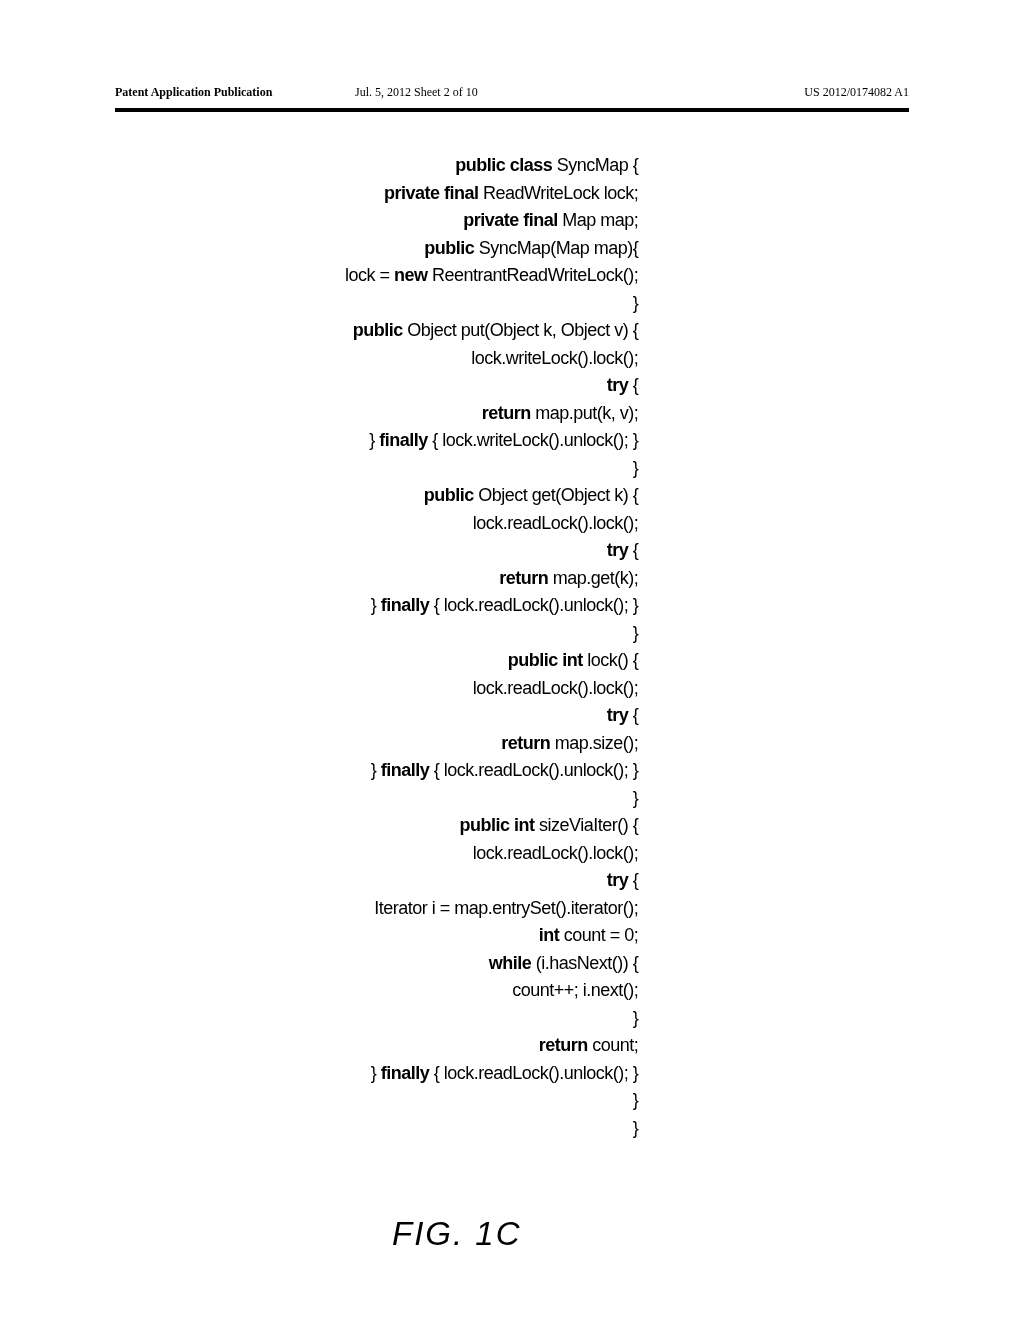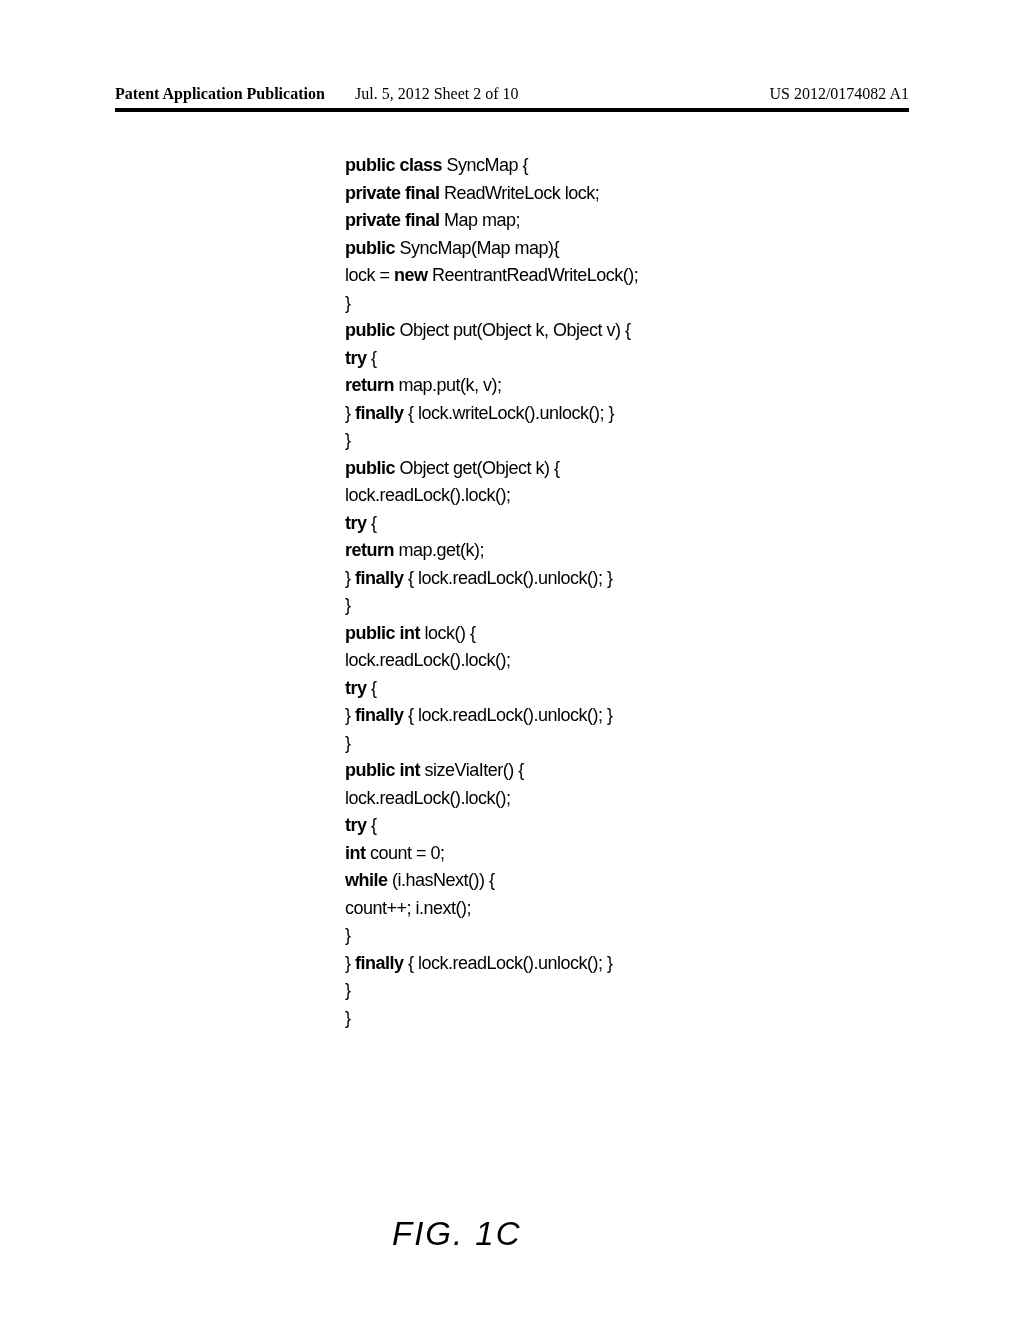--- a/index.html
+++ b/index.html
@@ -13,21 +13,21 @@
     }
     .header {
       position: absolute;
       top: 85px;
       left: 0;
       right: 0;
       padding: 0 115px;
       display: flex;
       justify-content: space-between;
       align-items: baseline;
-      font-size: 16px;
+      font-size: 12px;
     }
     .header-left { font-weight: bold; }
     .header-mid { position: absolute; left: 355px; }
     .header-right { position: absolute; right: 115px; font-weight: normal; }
     .header-rule {
       position: absolute;
       top: 108px;
       left: 115px;
       right: 115px;
       height: 4px;
@@ -36,21 +36,21 @@
     .code-block {
       position: absolute;
       top: 152px;
       left: 345px;
       font-family: Arial, Helvetica, sans-serif;
       font-size: 18px;
       line-height: 27.5px;
       white-space: nowrap;
       letter-spacing: -0.5px;
     }
-    .code-line { display: block; }
+    .code-line { display: block; text-align: right; }
     .b { font-weight: bold; }
     .figure-caption {
       position: absolute;
       top: 1215px;
       left: 392px;
       font-family: Arial, Helvetica, sans-serif;
       font-size: 33px;
       letter-spacing: 2px;
       font-style: italic;
     }
@@ -66,40 +66,44 @@
 <div class="header-rule"></div>
 
 <div class="code-block" id="code-block">
     <span class="code-line"><span class="b">public class </span><span>SyncMap {</span></span>
     <span class="code-line"><span class="b">private final </span><span>ReadWriteLock lock;</span></span>
     <span class="code-line"><span class="b">private final </span><span>Map map;</span></span>
     <span class="code-line"><span class="b">public </span><span>SyncMap(Map map){</span></span>
     <span class="code-line"><span>lock = </span><span class="b">new </span><span>ReentrantReadWriteLock();</span></span>
     <span class="code-line"><span>}</span></span>
     <span class="code-line"><span class="b">public </span><span>Object put(Object k, Object v) {</span></span>
+    <span class="code-line"><span>lock.writeLock().lock();</span></span>
     <span class="code-line"><span class="b">try </span><span>{</span></span>
     <span class="code-line"><span class="b">return </span><span>map.put(k, v);</span></span>
     <span class="code-line"><span>} </span><span class="b">finally </span><span>{ lock.writeLock().unlock(); }</span></span>
     <span class="code-line"><span>}</span></span>
     <span class="code-line"><span class="b">public </span><span>Object get(Object k) {</span></span>
     <span class="code-line"><span>lock.readLock().lock();</span></span>
     <span class="code-line"><span class="b">try </span><span>{</span></span>
     <span class="code-line"><span class="b">return </span><span>map.get(k);</span></span>
     <span class="code-line"><span>} </span><span class="b">finally </span><span>{ lock.readLock().unlock(); }</span></span>
     <span class="code-line"><span>}</span></span>
     <span class="code-line"><span class="b">public int </span><span>lock() {</span></span>
     <span class="code-line"><span>lock.readLock().lock();</span></span>
     <span class="code-line"><span class="b">try </span><span>{</span></span>
+    <span class="code-line"><span class="b">return </span><span>map.size();</span></span>
     <span class="code-line"><span>} </span><span class="b">finally </span><span>{ lock.readLock().unlock(); }</span></span>
     <span class="code-line"><span>}</span></span>
     <span class="code-line"><span class="b">public int </span><span>sizeViaIter() {</span></span>
     <span class="code-line"><span>lock.readLock().lock();</span></span>
     <span class="code-line"><span class="b">try </span><span>{</span></span>
+    <span class="code-line"><span>Iterator i = map.entrySet().iterator();</span></span>
     <span class="code-line"><span class="b">int </span><span>count = 0;</span></span>
     <span class="code-line"><span class="b">while </span><span>(i.hasNext()) {</span></span>
     <span class="code-line"><span>count++; i.next();</span></span>
     <span class="code-line"><span>}</span></span>
+    <span class="code-line"><span class="b">return </span><span>count;</span></span>
     <span class="code-line"><span>} </span><span class="b">finally </span><span>{ lock.readLock().unlock(); }</span></span>
     <span class="code-line"><span>}</span></span>
     <span class="code-line"><span>}</span></span>
   </div>
 
 <div class="figure-caption">FIG. 1C</div>
 
 </body></html>

